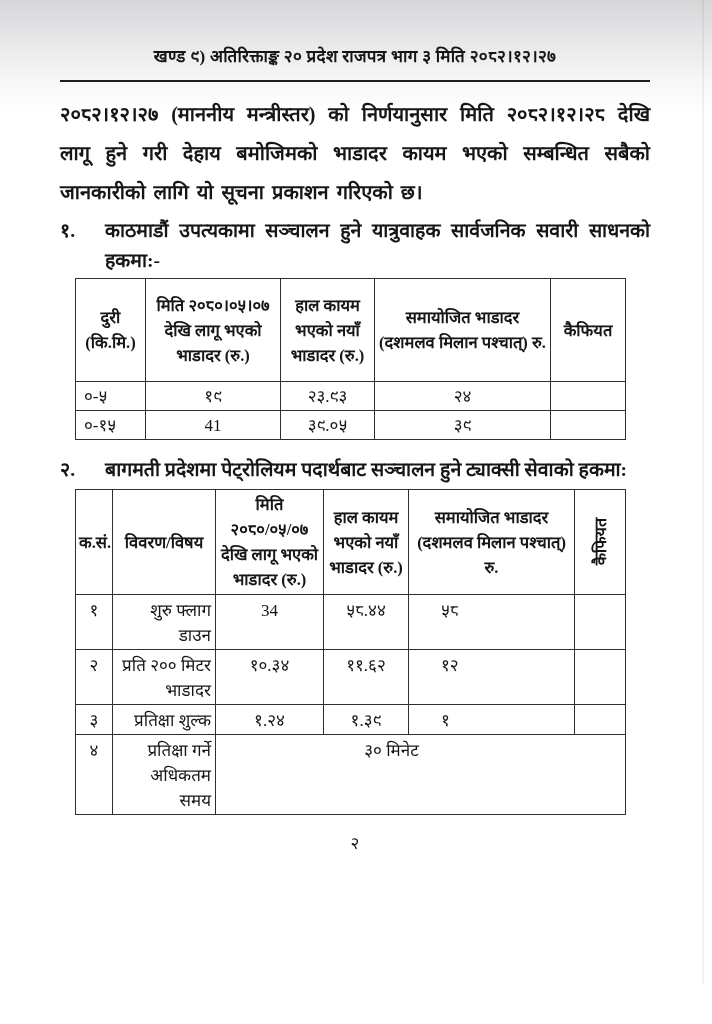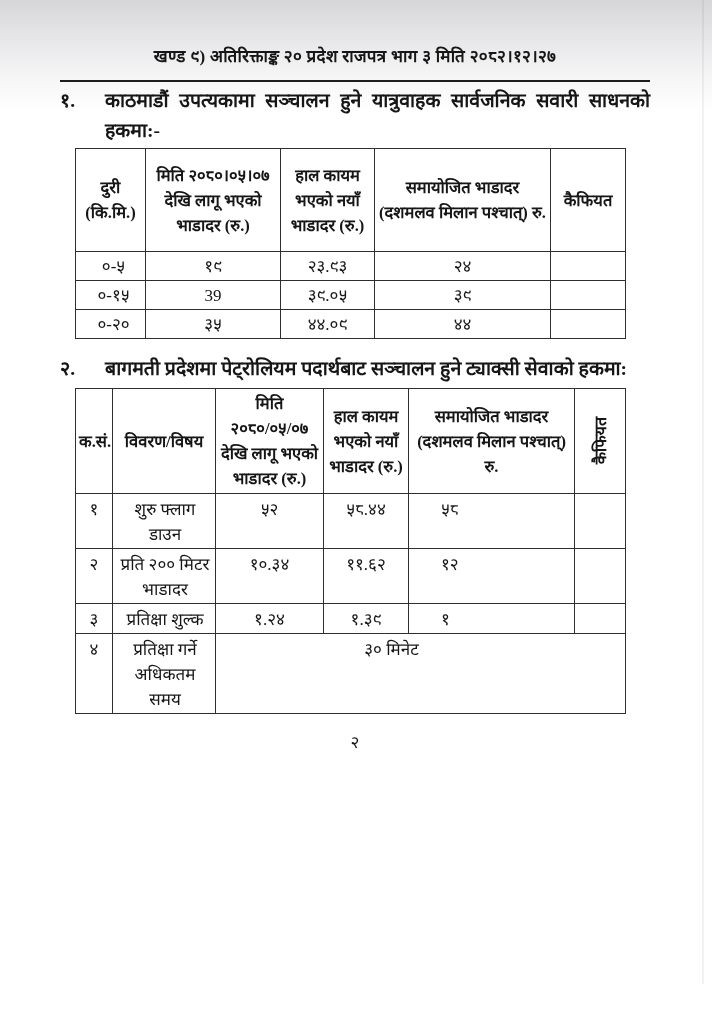--- a/index.html
+++ b/index.html
@@ -33,48 +33,49 @@
 
   table { border-collapse:collapse; table-layout:fixed; width:550px; margin:2px 0 0 15px; }
   th,td { border:1px solid #2e2e2e; overflow:hidden; }
   th { font-size:16.5px; font-weight:700; line-height:25px; text-align:center; vertical-align:middle; padding:2px 3px; }
   td { font-size:17px; line-height:21px; text-align:center; padding:1px 2px; }
 
   .t1 thead tr { height:103px; }
   .t1 tbody tr { height:29px; }
   .t1 tbody tr.tall { height:46px; }
   .t1 tbody tr.tall td { vertical-align:top; padding-top:2px; }
-  .t1 td.c-left { text-align:center; padding-left:8px;margin-top:32px; }
+  .t1 td.c-left { text-align:left; padding-left:8px;margin-top:32px; }
   .t1 tr.tall td.v-bottom { vertical-align:bottom; text-align:left; padding-left:6px; padding-bottom:3px; }
 
   .t2 { margin-top:4px; }
   .t2 thead tr { height:103px; }
   .t2 td { line-height:25px; vertical-align:top; padding-top:3px; }
   .t2 tr.r54 { height:54px; }
   .t2 tr.r53 { height:53px; }
   .t2 tr.r27 { height:27px; }
-  .t2 td.c-desc { text-align:center; padding-left:6px; padding-right:4px; }
+  .t2 td.c-desc { text-align:right; padding-left:6px; padding-right:4px; }
   .t2 td.c-adj { text-align:left; padding-left:32px; }
   .t2 td.c-span { text-align:center; padding-right:60px; }
   .vert { writing-mode:vertical-rl; transform:rotate(180deg); margin:0 auto; font-size:16px; font-weight:700; }
 
   .pageno { text-align:center; margin-top:16px; font-size:17px; }
 </style>
 </head>
 <body>
 
 <div class="page">
   <div class="topshade"></div>
   <div class="edge-right"></div>
 
   <div class="content">
 
     <div class="gz-header">खण्ड ९) अतिरिक्ताङ्क २० प्रदेश राजपत्र भाग ३ मिति २०८२।१२।२७</div>
     <hr class="gz-rule">
 
+    <p class="intro">२०८२।१२।२७ (माननीय मन्त्रीस्तर) को निर्णयानुसार मिति २०८२।१२।२८ देखि लागू हुने गरी देहाय बमोजिमको भाडादर कायम भएको सम्बन्धित सबैको जानकारीको लागि यो सूचना प्रकाशन गरिएको छ।</p>
 
     <div class="sec">
       <span class="sec-num">१.</span>
       <span class="sec-title">काठमाडौं उपत्यकामा सञ्चालन हुने यात्रुवाहक सार्वजनिक सवारी साधनको हकमा:-</span>
     </div>
 
     <table class="t1">
       <colgroup>
         <col style="width:70px">
           <col style="width:135px">
@@ -94,30 +95,23 @@
       <tbody>
         <tr>
           <td class="c-left">०-५</td>
           <td>१९</td>
           <td>२३.९३</td>
           <td>२४</td>
           <td></td>
         </tr>
         <tr>
           <td class="c-left">०-१५</td>
-          <td>39</td>
+          <td>41</td>
           <td>३९.०५</td>
           <td>३९</td>
-          <td></td>
-        </tr>
-        <tr>
-          <td class="c-left">०-२०</td>
-          <td>३५</td>
-          <td>४४.०९</td>
-          <td>४४</td>
           <td></td>
         </tr>
       </tbody>
     </table>
 
     <div class="sec sec2">
       <span class="sec-num">२.</span>
       <span class="sec-title">बागमती प्रदेशमा पेट्रोलियम पदार्थबाट सञ्चालन हुने ट्याक्सी सेवाको हकमा:</span>
     </div>
 
@@ -139,21 +133,21 @@
           <th>समायोजित भाडादर (दशमलव मिलान पश्चात्) रु.</th>
           <th>
             <div class="vert">कैफियत</div>
           </th>
         </tr>
       </thead>
       <tbody>
         <tr class="r54">
           <td>१</td>
           <td class="c-desc">शुरु फ्लाग डाउन</td>
-          <td>५२</td>
+          <td>34</td>
           <td>५८.४४</td>
           <td class="c-adj">५८</td>
           <td></td>
         </tr>
         <tr class="r53">
           <td>२</td>
           <td class="c-desc">प्रति २०० मिटर भाडादर</td>
           <td>१०.३४</td>
           <td>११.६२</td>
           <td class="c-adj">१२</td>

